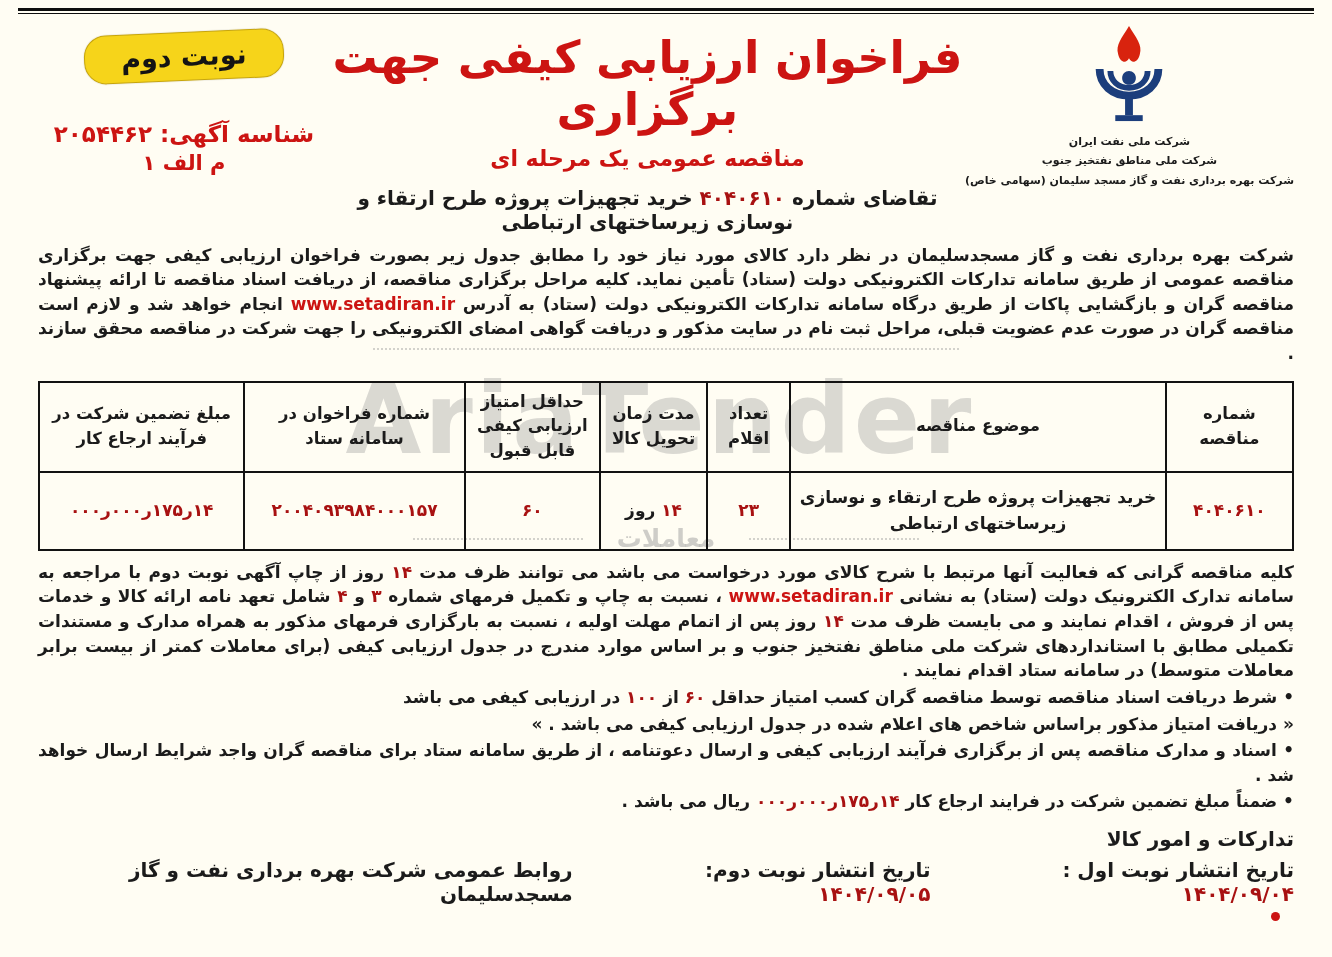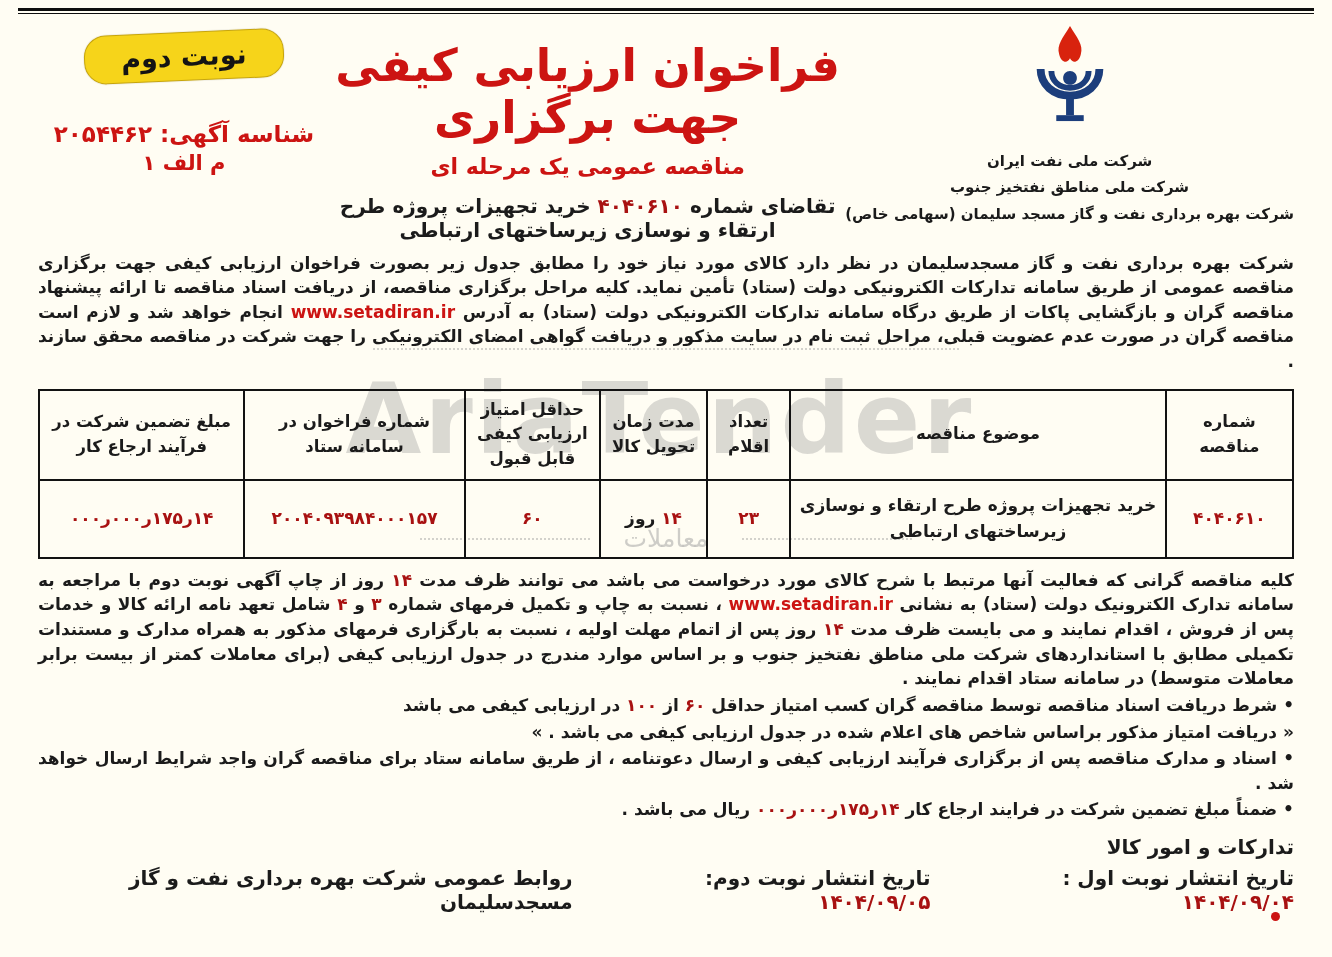--- a/index.html
+++ b/index.html
@@ -17,31 +17,31 @@
   
   .watermark{position:absolute;inset:0;z-index:0;pointer-events:none;}
   .wm-main{
     position:absolute;top:362px;left:0;right:12px;text-align:center;
     font-size:98px;font-weight:bold;letter-spacing:3px;direction:ltr;
     color:rgba(158,158,158,.38);
   }
   .wm-dotline{position:absolute;top:348px;left:28%;right:28%;border-top:2px dotted rgba(158,158,158,.45);}
   .wm-sub{
     position:absolute;top:524px;left:0;right:0;display:flex;align-items:center;justify-content:center;
-    color:rgba(158,158,158,.5);font-size:25px;font-weight:normal;letter-spacing:16px;
+    color:rgba(158,158,158,.5);font-size:25px;font-weight:bold;letter-spacing:16px;
   }
   .wm-dash{width:170px;border-top:2px dotted rgba(158,158,158,.45);margin:0 34px;}
   
   .content{position:relative;z-index:1;padding:0 38px;}
   .rule-top{margin:8px -20px 0;border-top:3px solid #0e0e0e;border-bottom:1px solid #0e0e0e;height:6px;}
   .header{display:flex;align-items:flex-start;margin-top:10px;}
   .logo-col{flex:0 0 250px;text-align:center;padding-top:2px;}
-  .logo-lines{margin-top:20px;font-size:15px;font-weight:bold;line-height:1.75;white-space:nowrap;}
+  .logo-lines{margin-top:4px;font-size:11px;font-weight:bold;line-height:1.75;white-space:nowrap;}
   .title-col{flex:1;text-align:center;padding-top:8px;}
-  .title-main{font-size:45px;font-weight:bold;color:var(--red);line-height:1.15;margin-top:8px;}
+  .title-main{font-size:45px;font-weight:bold;color:var(--red);line-height:1.15;}
   .title-sub{font-size:22px;font-weight:bold;color:var(--red);margin-top:10px;}
   .title-request{font-size:20px;font-weight:bold;margin-top:15px;}
   .side-col{flex:0 0 292px;display:flex;flex-direction:column;align-items:center;padding-top:8px;}
   .badge{
     background:#f6d41a;border:1px solid #c7a50b;border-radius:22px;
     padding:8px 36px;font-size:27px;font-weight:bold;color:#141414;
     transform:rotate(-2.5deg);box-shadow:0 0 0 1px rgba(0,0,0,.05);
   }
   .ad-id{margin-top:40px;font-size:23px;font-weight:bold;}
   .ad-ref{margin-top:4px;font-size:21px;font-weight:bold;}

